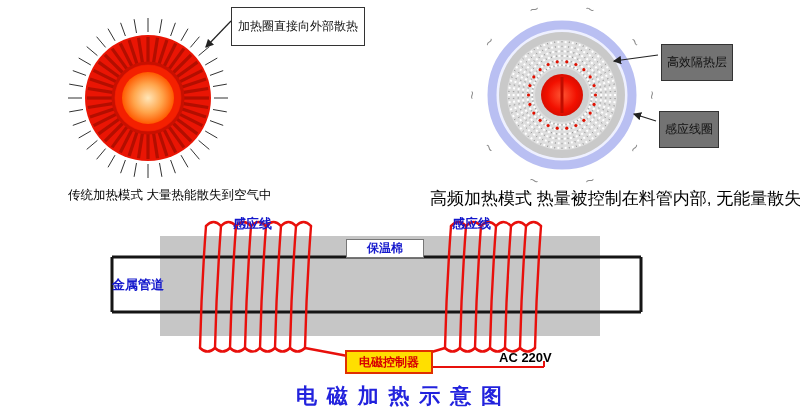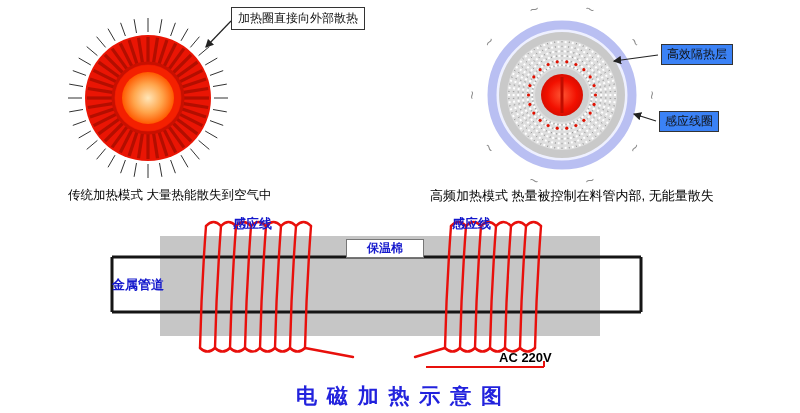--- a/index.html
+++ b/index.html
@@ -1,23 +1,23 @@
 <!DOCTYPE html>
 <html><head>
 <meta charset="utf-8">
 <style>
   html,body{margin:0;padding:0;background:#fff;}
   .canvas{position:relative;width:800px;height:413px;background:#fff;overflow:hidden;
           font-family:"Liberation Sans","DejaVu Sans",sans-serif;}
   svg{position:absolute;left:0;top:0;}
   .lbl{position:absolute;white-space:nowrap;}
-  .callout{left:231px;top:7px;border:1px solid #333;background:#fff;padding:2px 6px;font-size:12px;color:#111;}
+  .callout{left:231px;top:7px;border:1px solid #333;background:#fff;padding:10px 6px;font-size:12px;color:#111;}
   .cap-left{left:68px;top:187px;font-size:12.5px;color:#000;}
-  .cap-right{left:430px;top:187px;font-size:13px;color:#000;}
-  .tag{border:1px solid #333;background:#3b82f6;padding:1px 5px;font-size:12px;color:#111;}
+  .cap-right{left:430px;top:187px;font-size:17px;color:#000;}
+  .tag{border:1px solid #333;background:#737373;padding:9px 5px;font-size:12px;color:#111;}
   .tag-insulation{left:661px;top:44px;}
   .tag-coilring{left:659px;top:111px;}
   .blue{color:#1418cc;font-weight:bold;font-size:13px;}
   .coil-lbl-left{left:233px;top:215px;}
   .coil-lbl-right{left:452px;top:215px;}
   .cotton{left:346px;top:239px;border:1px solid #777;background:#fff;padding:0 20px;font-size:12px;color:#1418cc;font-weight:bold;}
   .pipe-lbl{left:112px;top:276px;}
   .controller{position:absolute;left:345px;top:350px;width:84px;height:20px;background:#ffdf00;
               border:2px solid #e03000;color:#d80000;font-weight:bold;font-size:12px;
               display:flex;align-items:center;justify-content:center;}
@@ -331,16 +331,17 @@
 
   <div class="lbl tag tag-insulation">高效隔热层</div>
   <div class="lbl tag tag-coilring">感应线圈</div>
   <div class="lbl cap-right">高频加热模式 热量被控制在料管内部, 无能量散失</div>
 
   <div class="lbl blue coil-lbl-left">感应线</div>
   <div class="lbl blue coil-lbl-right">感应线</div>
   <div class="lbl cotton">保温棉</div>
   <div class="lbl blue pipe-lbl">金属管道</div>
 
+  <div class="controller">电磁控制器</div>
   <div class="lbl ac">AC 220V</div>
 
   <div class="title">电 磁 加 热 示 意 图</div>
 </div>
 
 </body></html>

